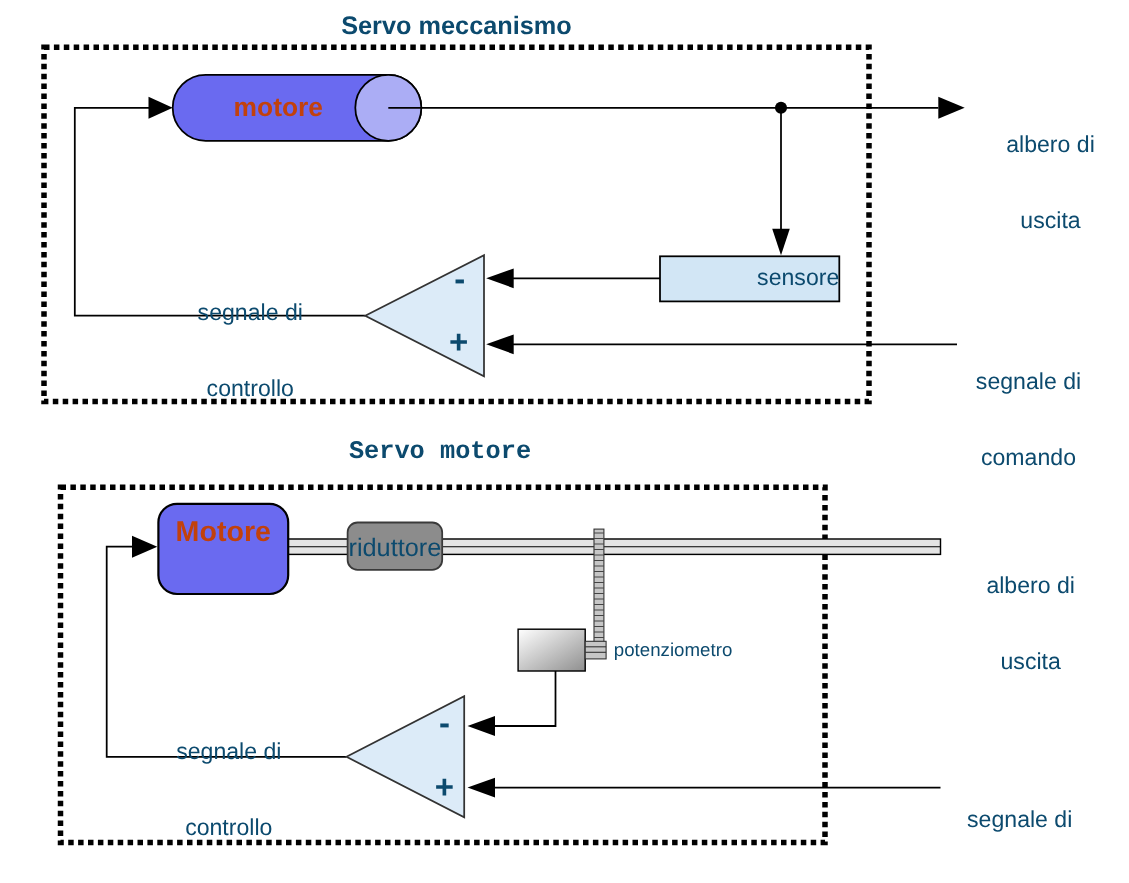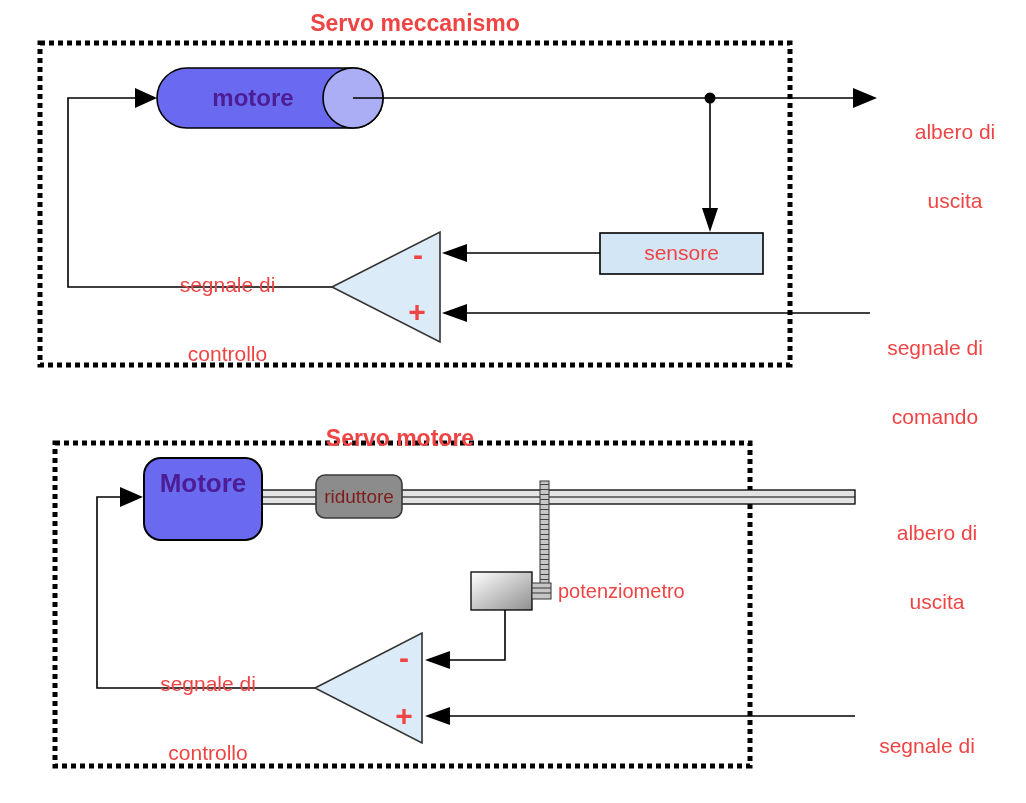--- a/index.html
+++ b/index.html
@@ -1,29 +1,29 @@
 <!DOCTYPE html>
 <html><head>
 <meta charset="utf-8">
 <style>
   html,body{margin:0;padding:0;background:#ffffff;}
   #stage{position:relative;width:1026px;height:803px;background:#ffffff;overflow:hidden;
          font-family:"Liberation Sans",sans-serif;}
   #vector{position:absolute;left:0;top:0;}
-  .t{position:absolute;color:#ef4444;text-align:center;}
+  .t{position:absolute;color:#0c4a6e;text-align:center;}
   .title{font-weight:bold;font-size:23px;line-height:28px;letter-spacing:0px;}
   .lbl{font-size:21px;line-height:25px;}
   .lbl span{display:block;margin-top:44px;}
   .boxlbl{font-size:21px;line-height:24px;}
-  .whitelbl{color:#4c1d95;font-weight:bold;}
+  .whitelbl{color:#c2410c;font-weight:bold;}
   .motor-cyl{font-size:24px;line-height:28px;}
   .motor-dc{font-size:26px;line-height:30px;}
   .motor-dc span{display:block;}
-  .reducer{font-size:19px;line-height:18px;color:#7f1d1d;}
-  .pot{font-size:20px;line-height:18px;text-align:left;}
+  .reducer{font-size:23px;line-height:18px;color:#0c4a6e;}
+  .pot{font-size:17px;line-height:18px;text-align:left;}
   .sign{font-size:30px;line-height:30px;font-weight:bold;}
 </style>
 </head>
 <body>
 
 <div id="stage">
 
   <svg id="vector" width="1026" height="803" viewBox="0 0 1026 803">
     <defs>
       <linearGradient id="potgrad" x1="0" y1="0" x2="1" y2="1">
@@ -99,26 +99,26 @@
   <div class="t lbl" style="left:140px;top:228px;width:175px;">
     <span>segnale di</span>
     <span>controllo</span>
   </div>
 
   <div class="t lbl" style="left:860px;top:291px;width:150px;">
     <span>segnale di</span>
     <span>comando</span>
   </div>
 
-  <div class="t boxlbl" style="left:600px;top:241px;width:163px;">sensore</div>
+  <div class="t boxlbl" style="left:600px;top:241px;width:163px;text-align:right;">sensore</div>
 
   <div class="t sign" style="left:404px;top:240px;width:28px;">-</div>
   <div class="t sign" style="left:403px;top:297px;width:28px;">+</div>
 
-  <div class="t title" style="left:300px;top:424px;width:200px;">Servo motore</div>
+  <div class="t title" style="left:300px;top:396px;width:200px;font-family:Liberation Mono, monospace;">Servo motore</div>
 
   <div class="t motor-dc whitelbl" style="left:144px;top:468px;width:118px;">
     <span>Motore</span>
   </div>
 
   <div class="t reducer" style="left:316px;top:488px;width:86px;">riduttore</div>
 
   <div class="t pot" style="left:558px;top:582px;width:150px;">potenziometro</div>
 
   <div class="t lbl" style="left:872px;top:476px;width:130px;">

